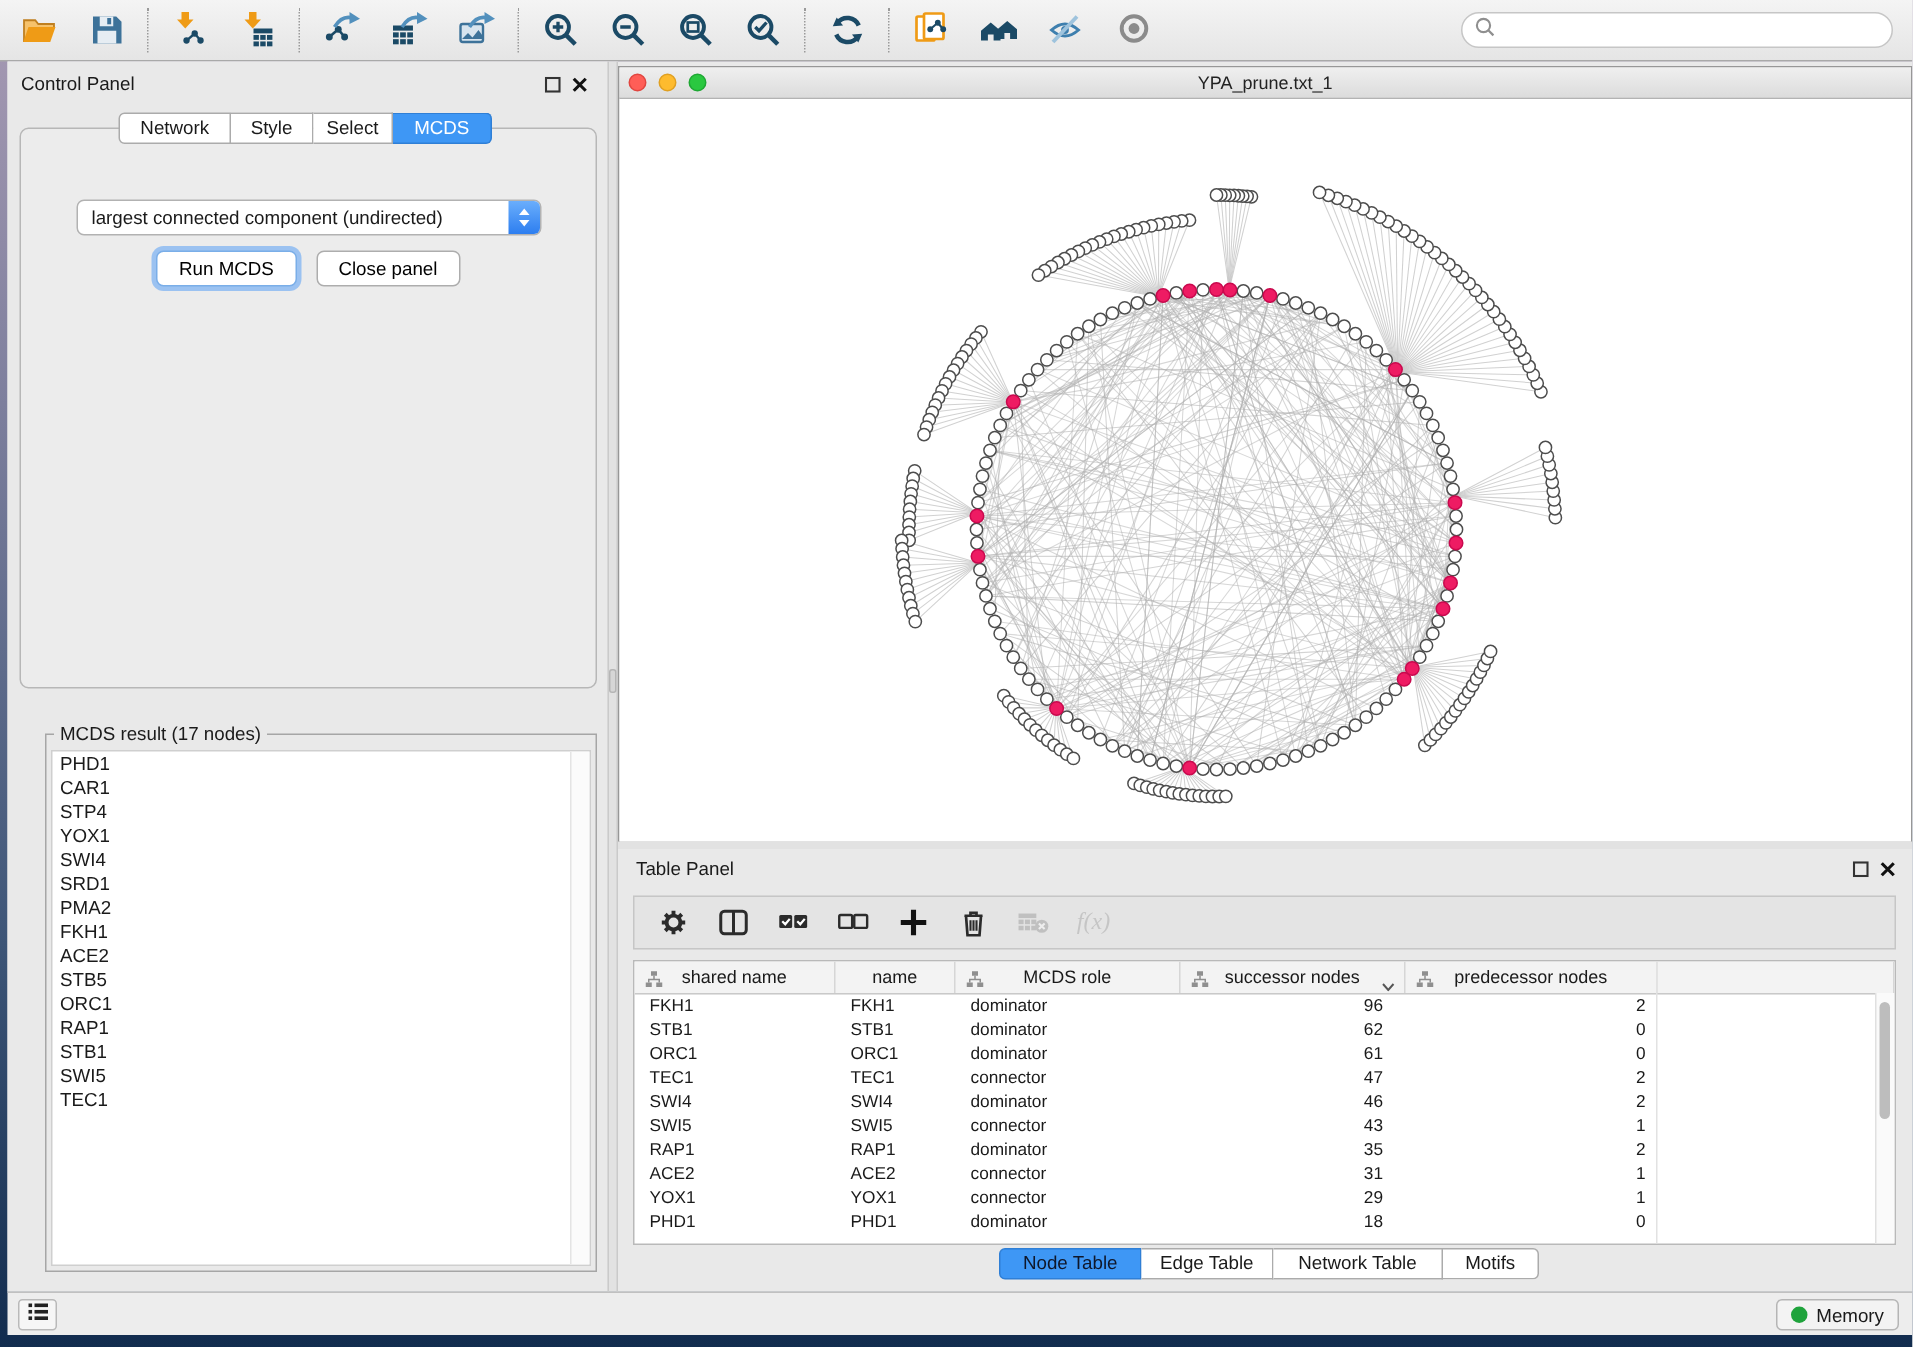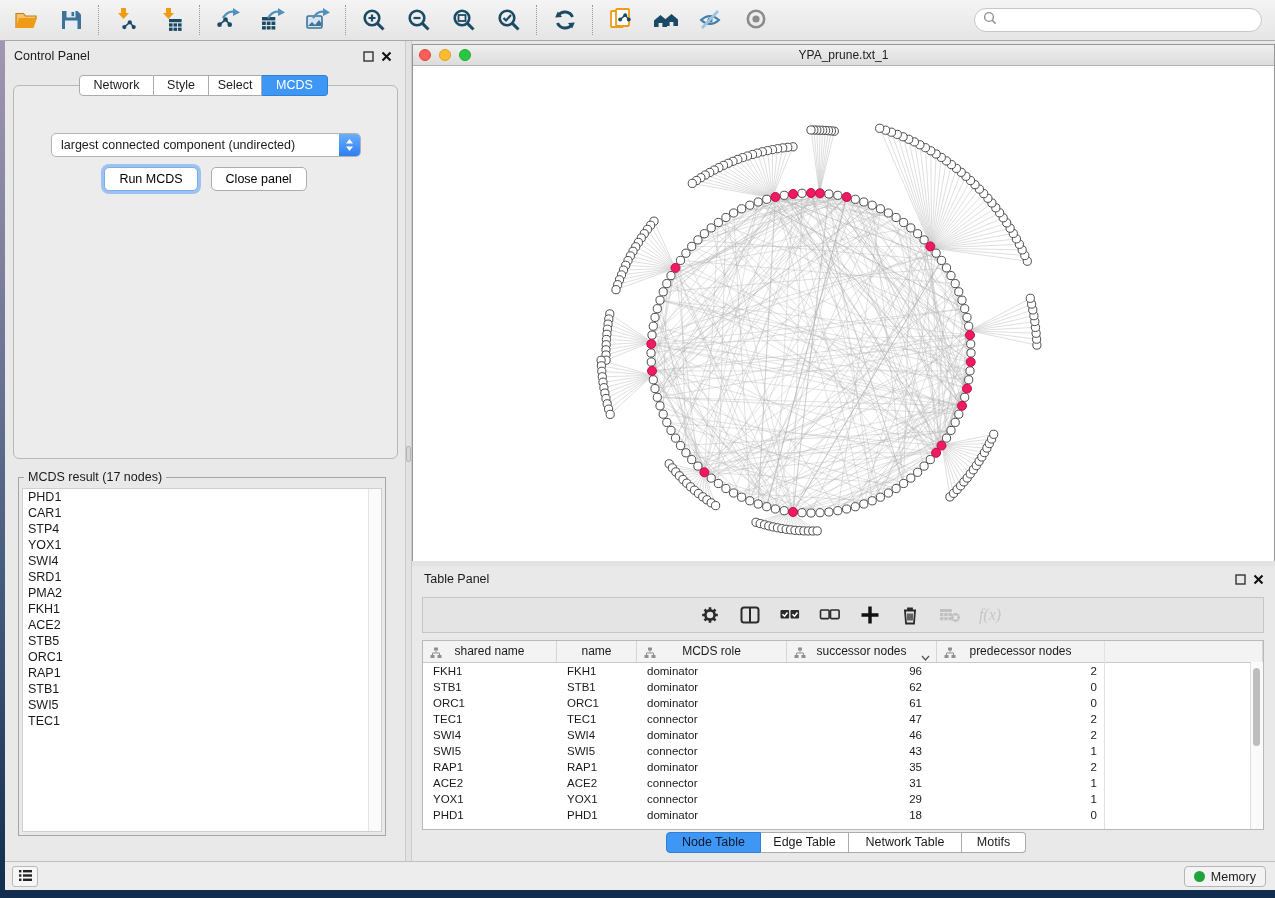--- a/index.html
+++ b/index.html
@@ -39,21 +39,21 @@
   .cp-dropdown{position:absolute;left:37px;top:47px;width:310px;height:24px;background:#fff;
     border:1px solid #b2b2b2;border-radius:5px;box-sizing:border-box;cursor:pointer;}
   .cp-dropdown .dd-text{position:absolute;left:9px;top:0;line-height:22px;font-size:12.5px;}
   .dd-cap{position:absolute;right:0;top:0;width:21px;height:22px;border-radius:0 4px 4px 0;
     background:linear-gradient(#6aaefc,#2d7ef0);display:flex;align-items:center;justify-content:center;}
   .cp-btn-row{position:absolute;left:0;right:0;top:81px;display:flex;justify-content:center;gap:13px;}
   .btn{height:24px;background:#fff;border:1px solid #adadad;border-radius:5px;font-size:12.5px;
     font-family:"Liberation Sans",sans-serif;cursor:pointer;padding:0 14px;}
   .btn.focus-ring{box-shadow:0 0 0 3px rgba(90,160,245,.55);border-color:#7aaee8;}
   .cp-fieldset{position:absolute;left:13px;top:429px;width:368px;height:366px;border:1px solid #a6a6a6;
-    margin:0;padding:0;box-sizing:border-box;}
+    margin:12px;padding:0;box-sizing:border-box;}
   .cp-fieldset legend{font-size:12.5px;margin-left:5px;padding:0 4px;}
   .mcds-list{position:absolute;left:3px;right:3px;top:4px;bottom:3px;background:#fff;border:1px solid #cfcfcf;overflow:hidden;}
   .mcds-item{font-size:12.5px;line-height:16px;padding-left:5px;cursor:default;}
   .mcds-scroll{position:absolute;right:0;top:0;bottom:0;width:12px;background:#fbfbfb;border-left:1px solid #e4e4e4;}
 
   
   .v-divider{position:absolute;left:400px;top:0;width:7px;height:820px;background:#e2e2e2;
     border-left:1px solid #cacaca;border-right:1px solid #cacaca;box-sizing:border-box;cursor:col-resize;}
   .v-grip{position:absolute;left:0px;top:405px;width:5px;height:16px;background:#d6d6d6;border:1px solid #b5b5b5;border-radius:2px;box-sizing:border-box;}
 
@@ -68,21 +68,21 @@
   .t-green{left:46px;background:#2ac840;border:1px solid #1fa834;box-sizing:border-box;}
   .nw-canvas{position:absolute;left:0;top:21px;width:861px;height:495px;background:#fff;overflow:hidden;cursor:default;}
 
   .h-divider{position:absolute;left:0;top:520px;width:863px;height:5px;background:#e2e2e2;cursor:row-resize;}
 
   
   .table-panel{position:absolute;left:0;top:525px;width:863px;height:295px;background:#e9e9e9;}
   .tp-title{position:absolute;left:12px;top:6px;font-size:12.5px;}
   .tp-float{right:28px;top:7px;} .tp-close{right:10px;top:7px;}
   .tp-toolbar{position:absolute;left:10px;right:11px;top:31px;height:36px;background:#e4e4e4;
-    border:1px solid #c6c6c6;box-sizing:border-box;display:flex;align-items:center;gap:16px;padding-left:14px;justify-content:center;}
+    border:1px solid #c6c6c6;box-sizing:border-box;display:flex;align-items:center;gap:16px;padding-left:14px;}
   .tp-icon{width:24px;height:24px;display:flex;align-items:center;justify-content:center;cursor:pointer;}
   .tp-icon.disabled{opacity:.4;cursor:default;}
   .fx-glyph{font-family:"Liberation Serif",serif;font-style:italic;font-size:16px;color:#999;}
 
   .tp-table{position:absolute;left:10px;right:11px;top:74px;height:190px;background:#fff;
     border:1px solid #b9b9b9;box-sizing:border-box;overflow:hidden;}
   .t-head{position:relative;height:21px;background:#f3f3f3;border-bottom:1px solid #c9c9c9;display:flex;}
   .t-hcell{position:relative;height:21px;box-sizing:border-box;border-right:1px solid #d6d6d6;
     font-size:12px;text-align:center;line-height:20px;cursor:pointer;}
   .t-hcell .hicon{position:absolute;left:7px;top:4px;}

